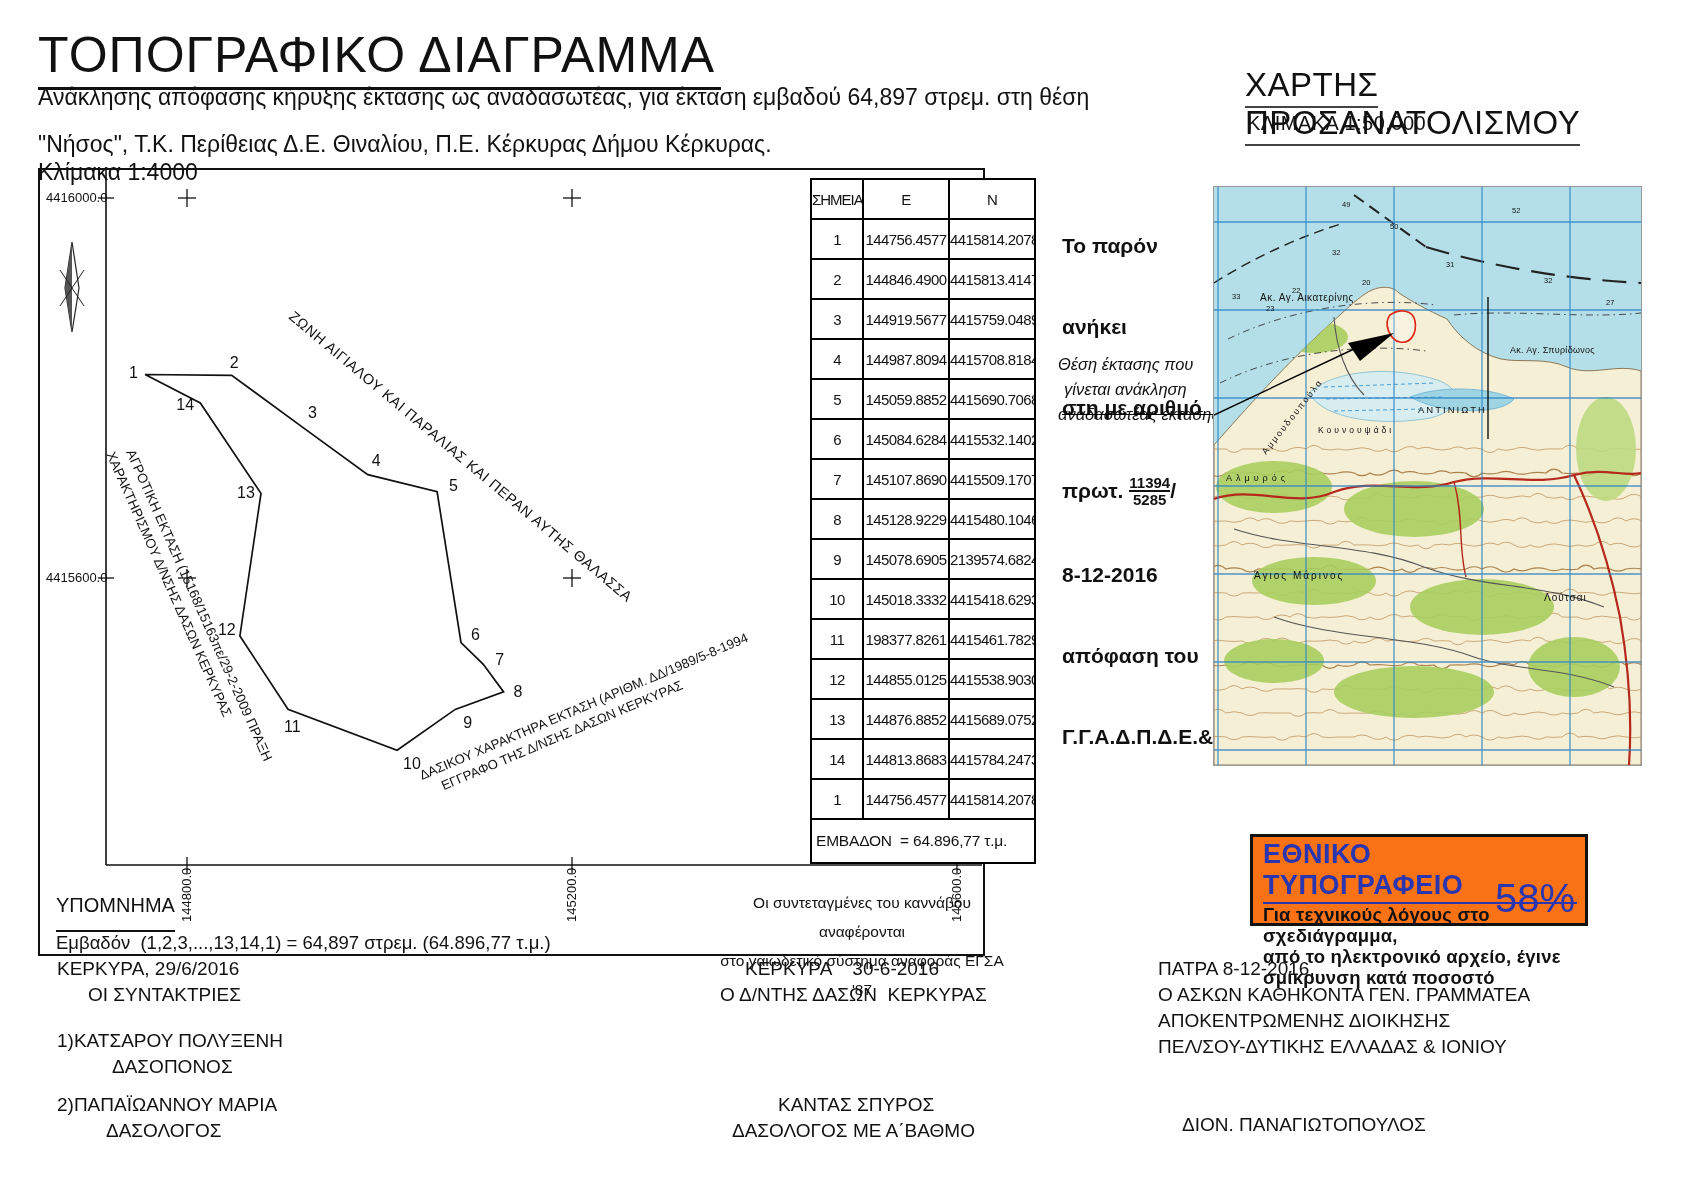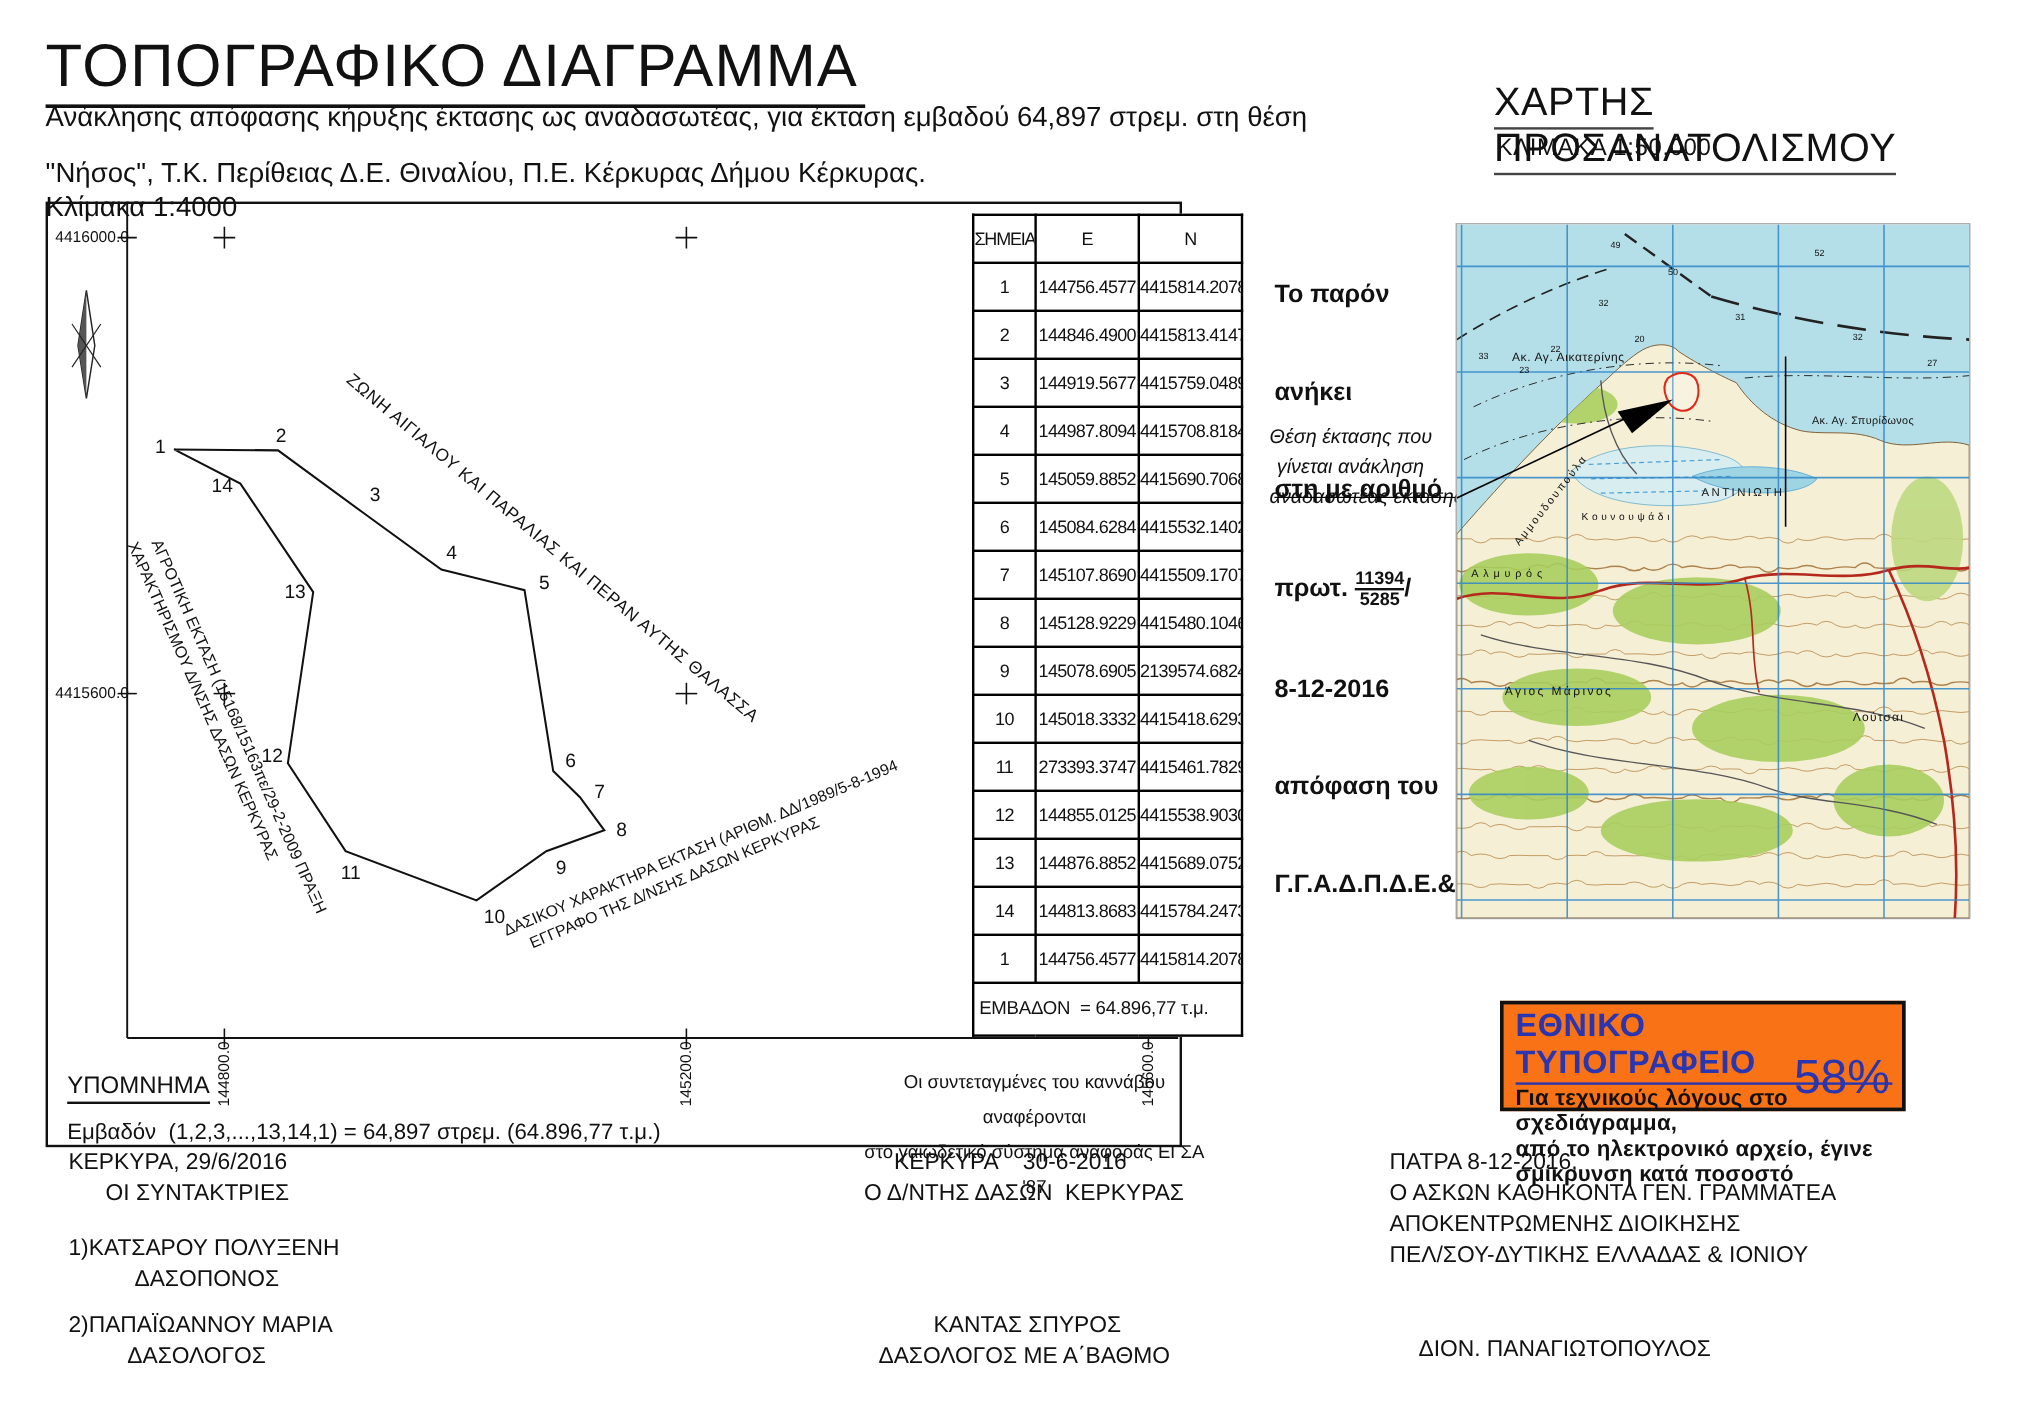--- a/index.html
+++ b/index.html
@@ -7,21 +7,21 @@
           font-family:"Liberation Sans",sans-serif;color:#111;}
   .abs{position:absolute;}
   
   .main-title{font-size:50px;letter-spacing:1px;border-bottom:3px solid #111;padding:0 6px 4px 0;}
   .sub{font-size:23px;}
   
   .om-title{font-size:33px;letter-spacing:.5px;border-bottom:2.5px solid #444;padding-bottom:3px;}
   .om-scale{font-size:20px;letter-spacing:.5px;}
   
   .survey-box{left:38px;top:168px;width:947px;height:788px;border:2.5px solid #111;box-sizing:border-box;}
-  .legend-title{font-size:20px;border-bottom:2px solid #111;padding-bottom:2px;}
+  .legend-title{font-size:20px;border-bottom:2px solid #111;padding-bottom:14px;}
   .legend-area{font-size:18.5px;white-space:pre;}
   .datum{font-size:15.5px;text-align:center;line-height:29px;width:300px;}
   
   .coord-table{border-collapse:collapse;table-layout:fixed;background:#fff;}
   .coord-table td,.coord-table th{border:2px solid #000;padding:0;text-align:center;
      font-weight:normal;font-size:15px;letter-spacing:-0.6px;overflow:hidden;white-space:nowrap;}
   .coord-table th{font-size:15px;height:38px;}
   .coord-table td{height:38px;}
   .coord-table .ft{text-align:left;padding-left:4px;font-size:15.5px;white-space:pre;height:42px;letter-spacing:-0.2px;}
   
@@ -178,21 +178,21 @@
           <td>145078.6905</td>
           <td>2139574.6824</td>
         </tr>
         <tr>
           <td>10</td>
           <td>145018.3332</td>
           <td>4415418.6293</td>
         </tr>
         <tr>
           <td>11</td>
-          <td>273393.3747</td>
+          <td>198377.8261</td>
           <td>4415461.7829</td>
         </tr>
         <tr>
           <td>12</td>
           <td>144855.0125</td>
           <td>4415538.9030</td>
         </tr>
         <tr>
           <td>13</td>
           <td>144876.8852</td>

